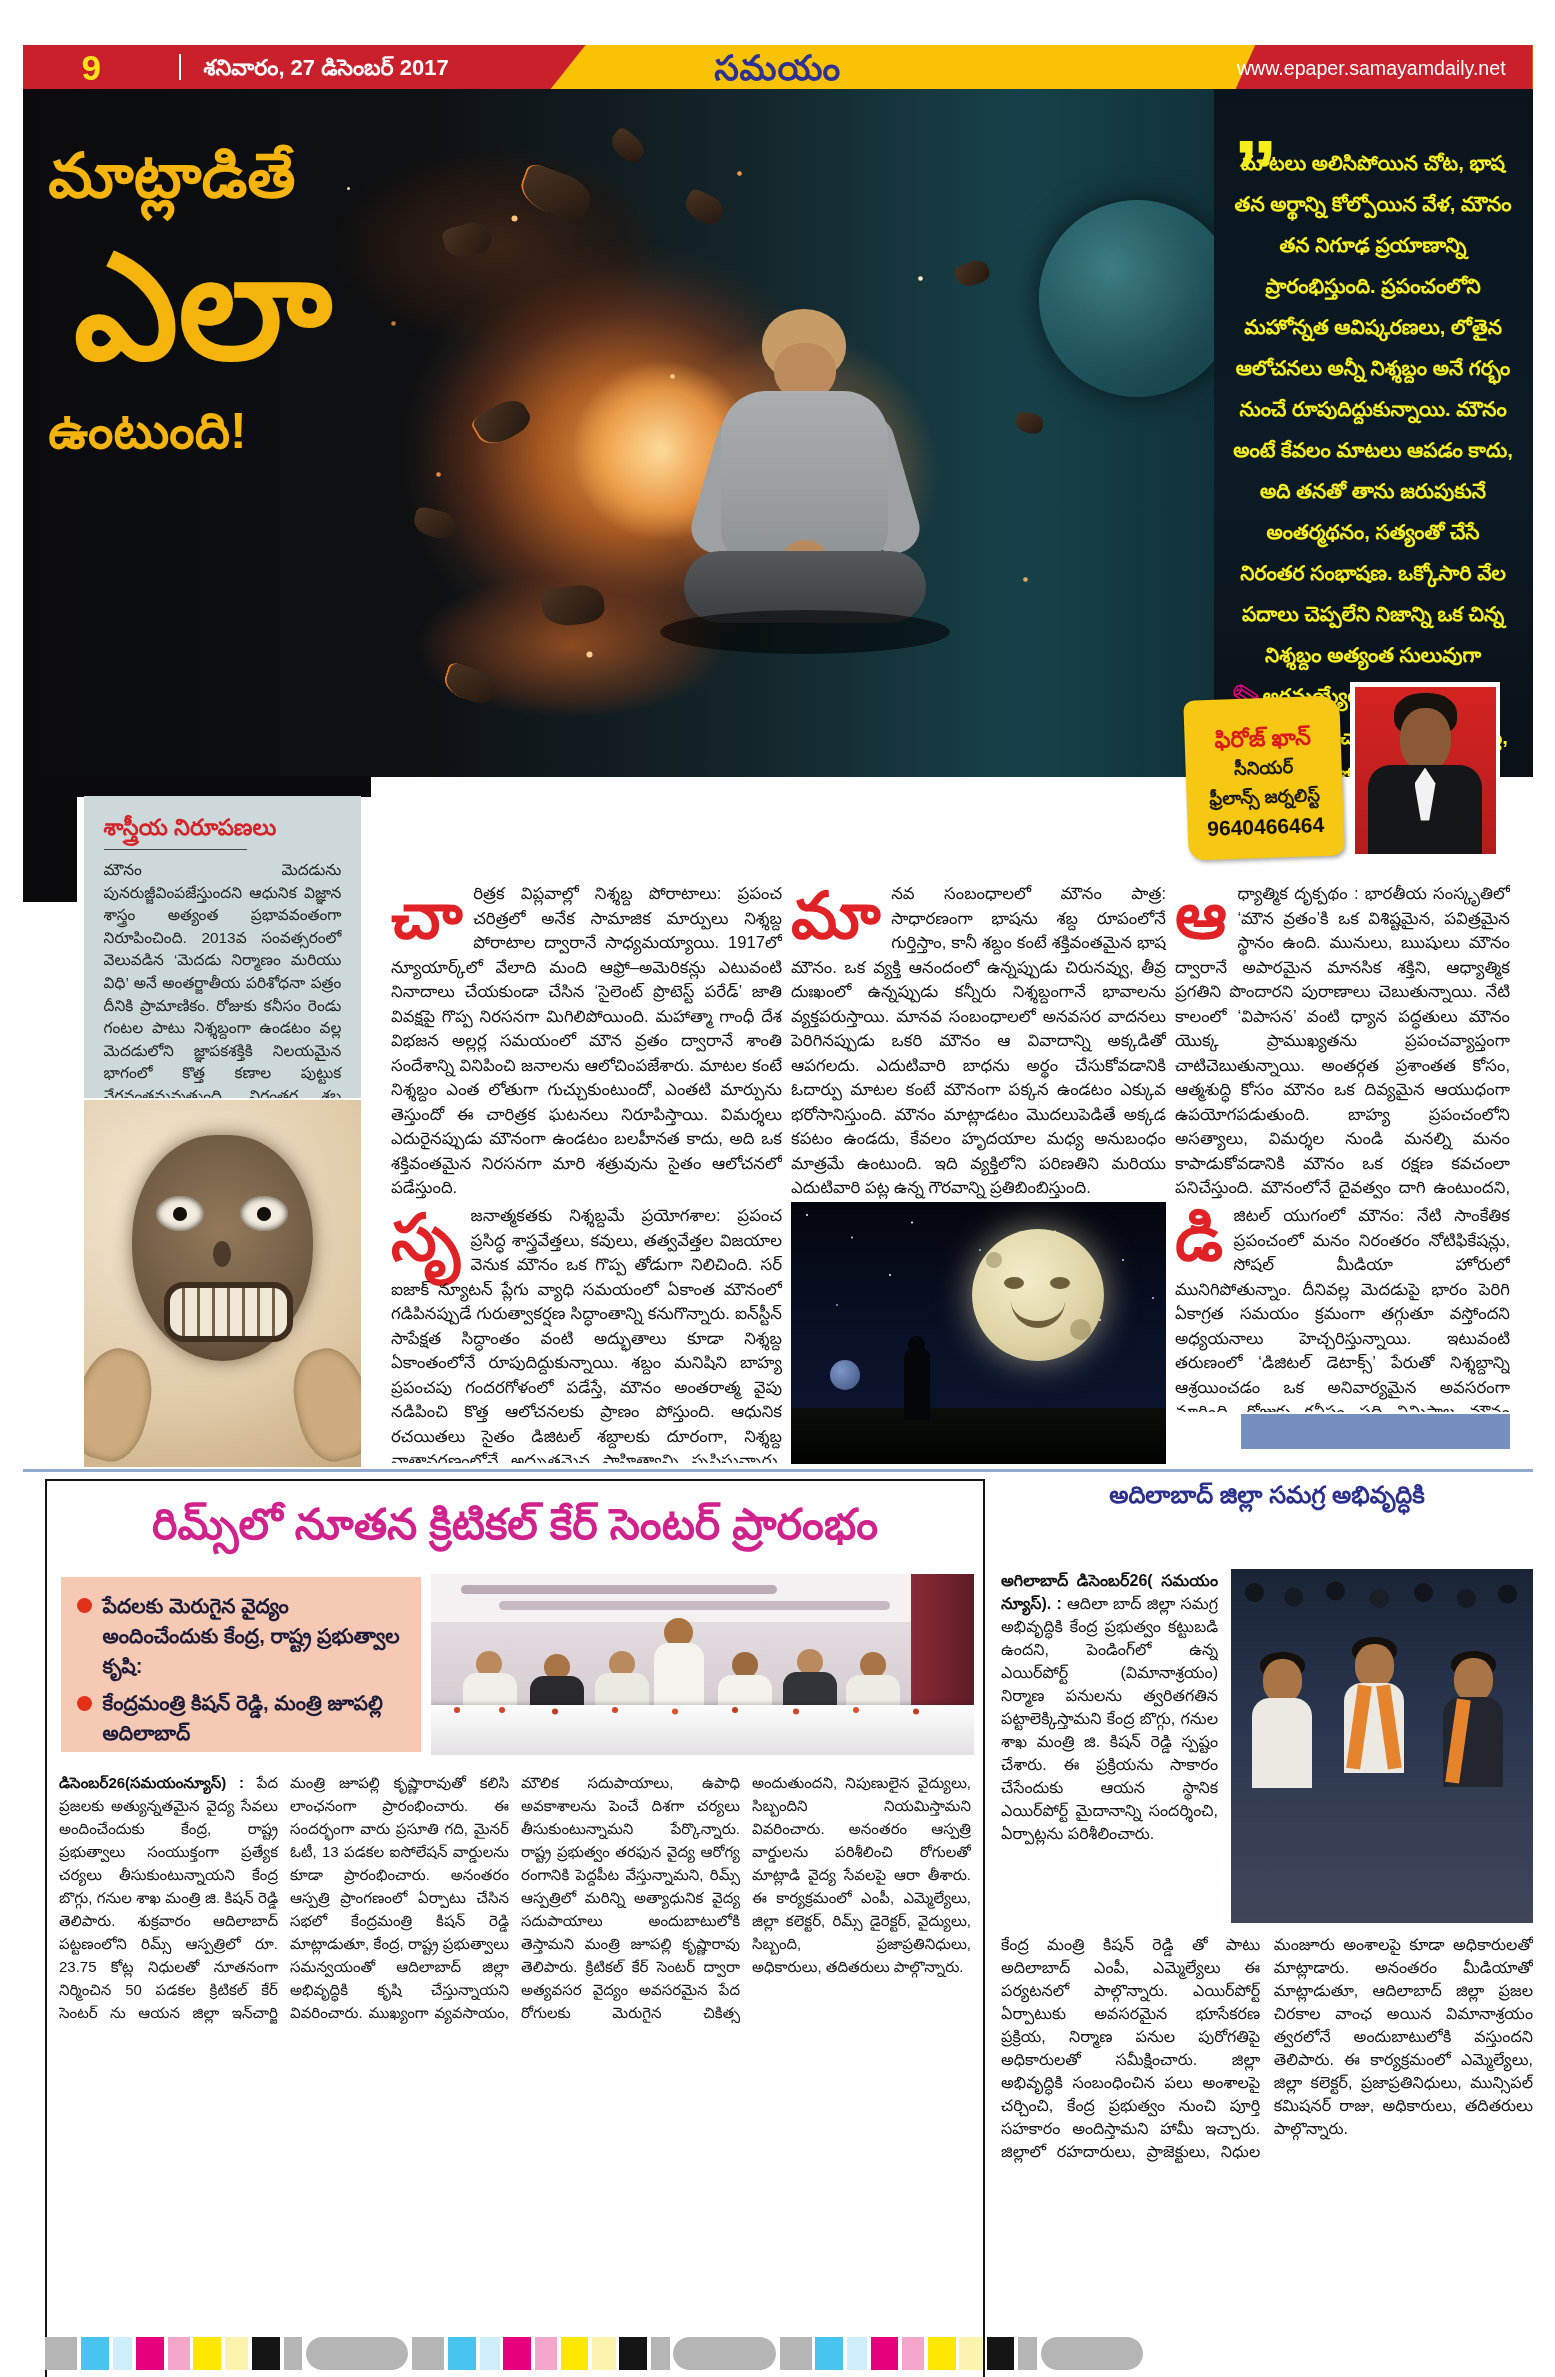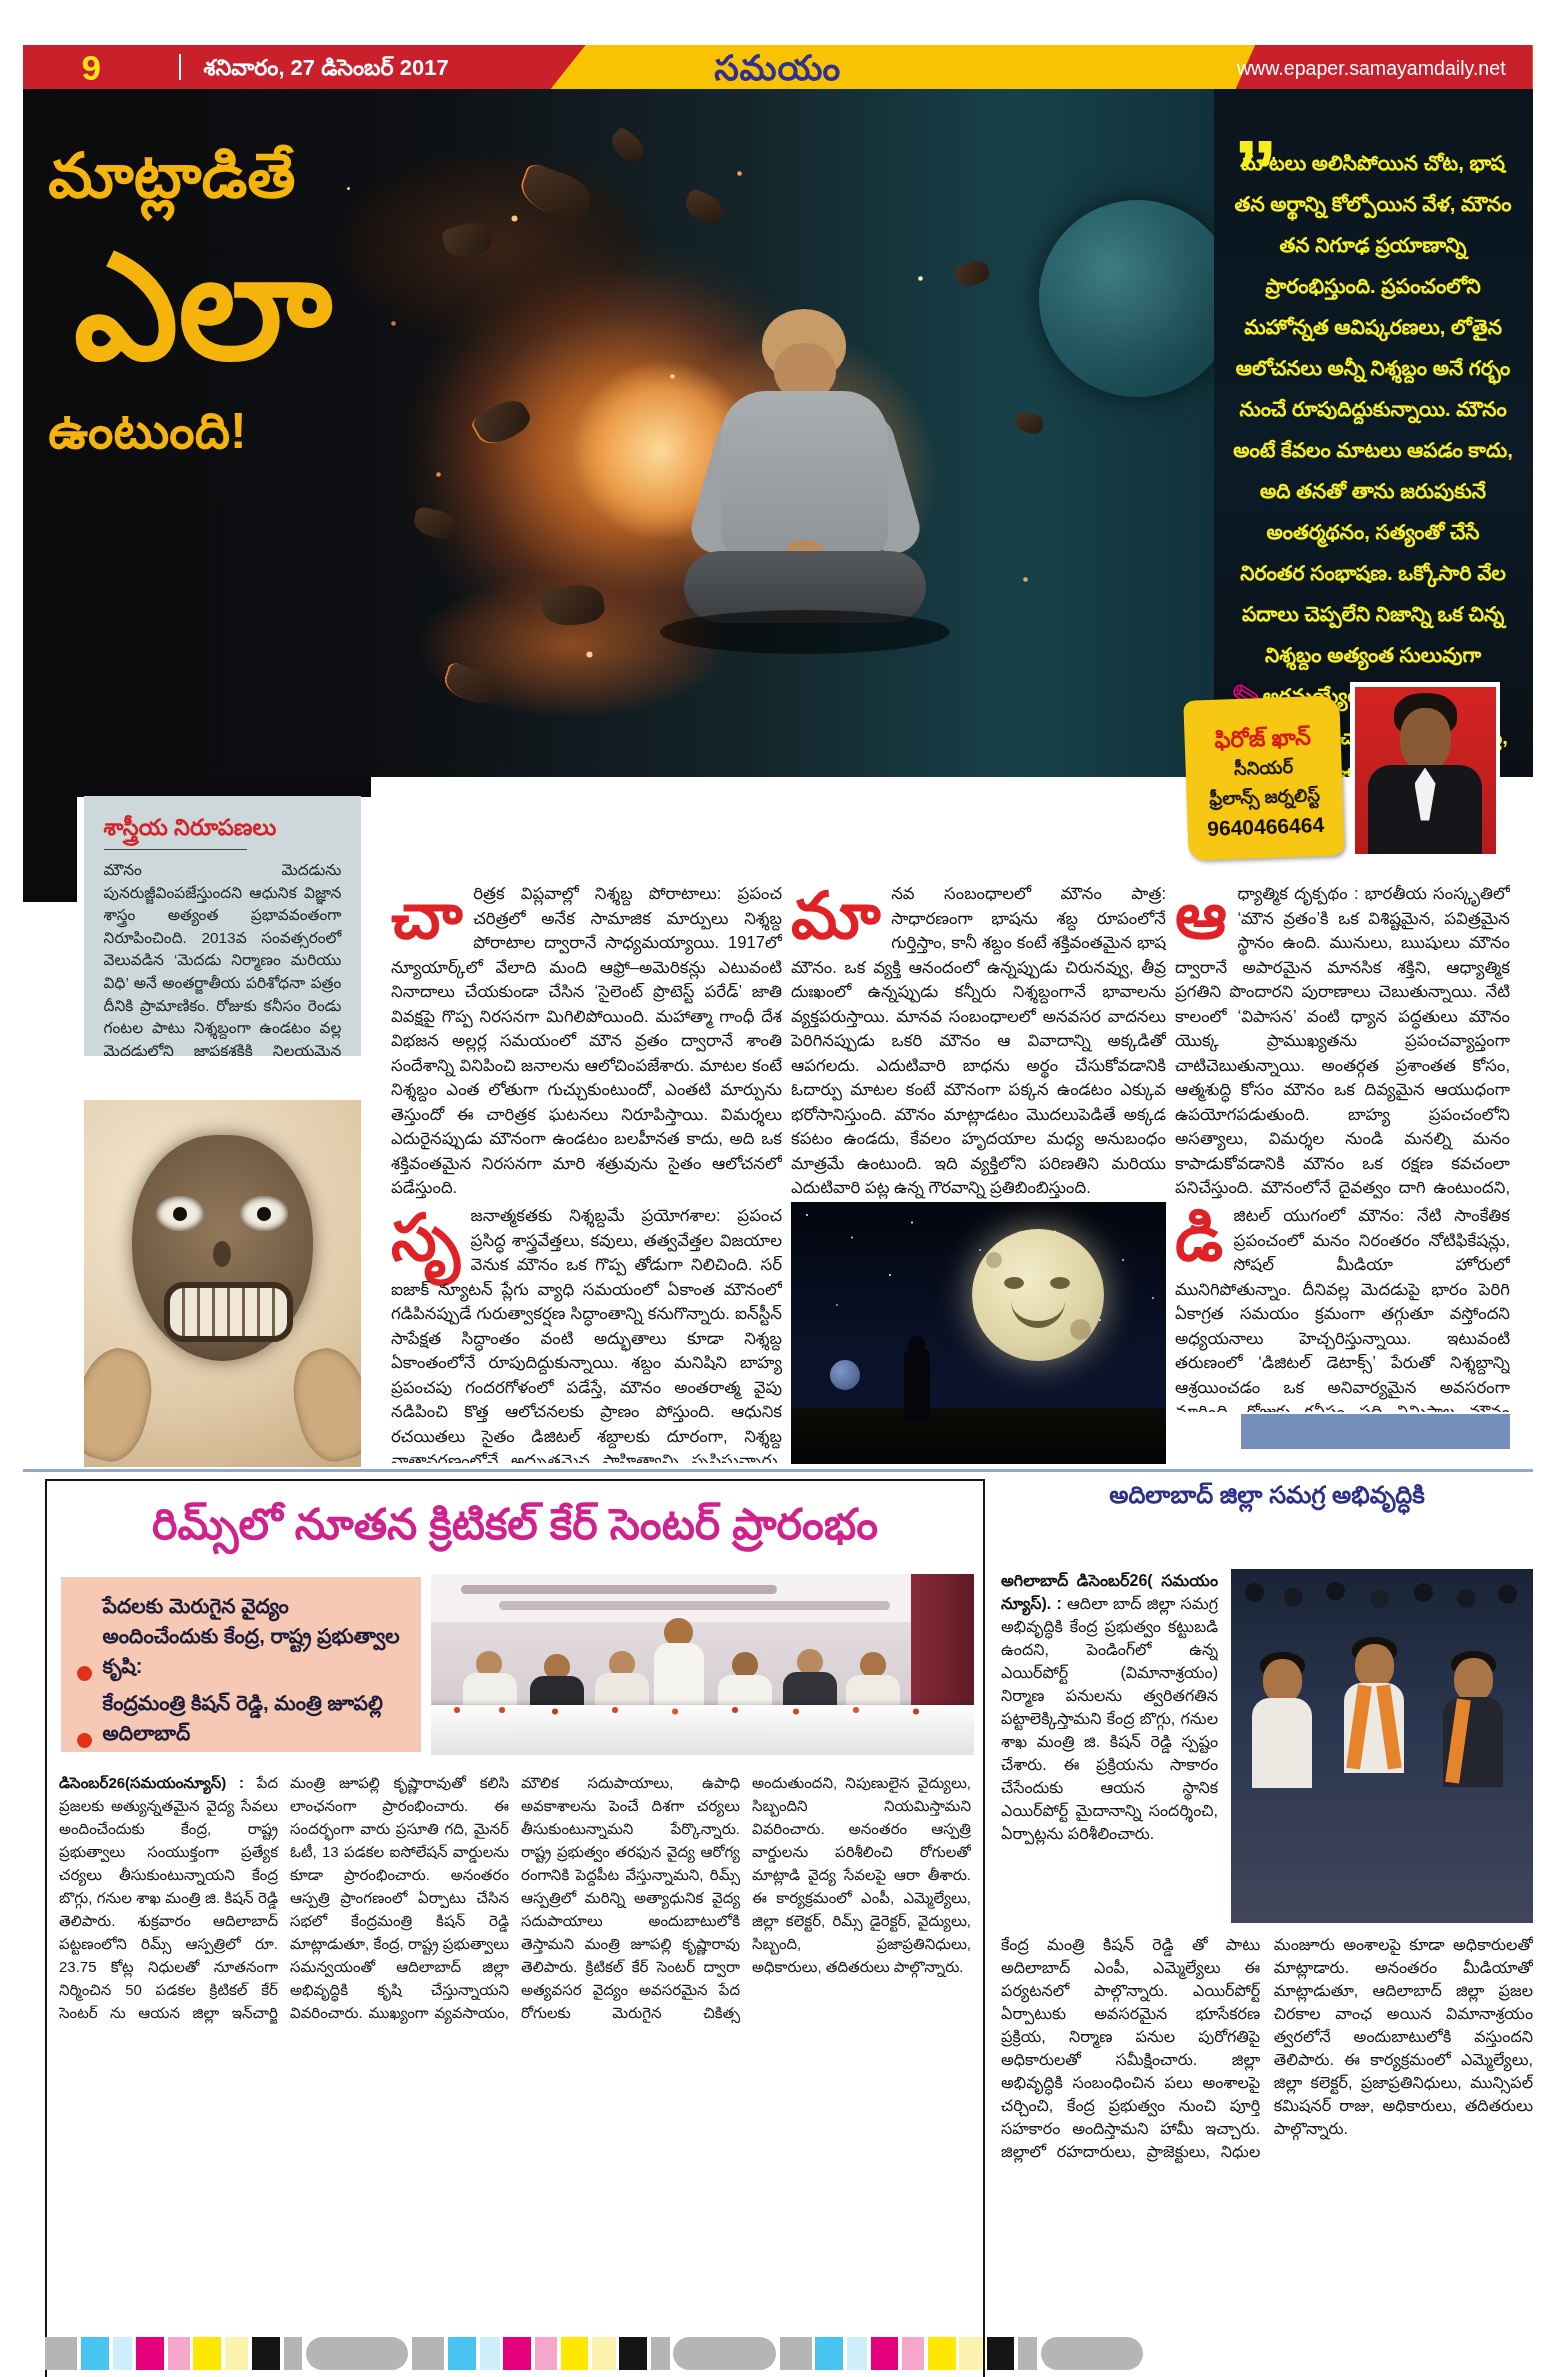--- a/index.html
+++ b/index.html
@@ -74,21 +74,21 @@
   .ap-hair{position:absolute;left:39px;top:6px;width:63px;height:44px;border-radius:46% 46% 40% 40%;background:#17120e;}
   .ap-face{position:absolute;left:45px;top:21px;width:51px;height:63px;border-radius:46%;background:#8a5a36;}
   .ap-suit{position:absolute;left:13.5px;top:78px;width:114px;height:90px;border-radius:22.6px 22.6px 0 0;background:#15161a;}
   .ap-shirt{position:absolute;left:60px;top:81px;width:21px;height:53px;background:#f2f2f2;clip-path:polygon(50% 0,100% 30%,70% 100%,30% 100%,0 30%);}
 
   
   .black-band{left:22.6px;top:776px;width:348px;height:21px;background:#0b0b0d;}
   .black-strip{left:22.6px;top:776px;width:54px;height:126px;background:#0b0b0d;}
 
   
-  .sidebar{left:84px;top:796px;width:277px;height:260px;background:#cdd8da;padding:18px 19.6px;box-sizing:border-box;overflow:hidden;}
+  .sidebar{left:84px;top:796px;width:277px;height:302px;background:#cdd8da;padding:18px 19.6px;box-sizing:border-box;overflow:hidden;}
   .sb-head{color:#d5232a;font-size:22.6px;font-weight:800;line-height:27px;}
   .sb-rule{width:143px;height:1.5px;background:#444;margin:7.5px 0 9px 0;}
   .sb-body{color:#1d1d1d;font-size:15.4px;line-height:22.6px;text-align:justify;}
 
   .face-art{left:84px;top:1100px;width:277px;height:367px;overflow:hidden;
      background:radial-gradient(circle at 32% 28%,#f3e7d0,#e0caa9 62%,#c6a87e 100%);}
   .fa-head{position:absolute;left:48px;top:35px;width:181px;height:226px;border-radius:46% 46% 50% 50%;
      background:radial-gradient(circle at 50% 42%,#93795a,#6b5640 70%,#4c3b2a 100%);box-shadow:0 0 18px rgba(60,40,20,.6);}
   .fa-eye{position:absolute;top:96px;width:48px;height:35px;border-radius:50%;background:#f2ede0;box-shadow:0 0 7.5px #2a1d12 inset;}
   .fa-eye.l{left:72px;} .fa-eye.r{left:156px;}
@@ -127,21 +127,21 @@
   .m-ground{position:absolute;left:0;bottom:0;width:100%;height:56px;background:linear-gradient(180deg,#0a0d08,#030402);}
   .m-person{position:absolute;left:113px;bottom:44px;width:25.6px;height:72px;background:#05060a;border-radius:9px 9px 0 0;}
   .m-phead{position:absolute;left:117px;bottom:111px;width:16.6px;height:16.6px;border-radius:50%;background:#05060a;}
 
   .divider{left:22.6px;top:1469px;width:1510px;height:3px;background:#8fa9cf;}
 
   
   .bl-box{left:45px;top:1479px;width:940px;height:984px;border:2.3px solid #141414;box-sizing:border-box;background:#fff;overflow:hidden;}
   .bl-head{margin-top:16.6px;text-align:center;color:#d1218c;font-size:43px;font-weight:800;line-height:53px;}
   .bullet-box{position:absolute;left:13.5px;top:96px;width:360px;height:175px;background:#f6c9b4;padding:13.5px 16.6px;box-sizing:border-box;}
-  .b-row{display:flex;align-items:flex-end;margin-bottom:7.5px;}
+  .b-row{display:flex;align-items:flex-start;margin-bottom:7.5px;}
   .b-dot{width:15px;height:15px;border-radius:50%;background:#e33019;margin:7.5px 10.5px 0 0;flex:0 0 auto;}
   .b-text{color:#1c1c3a;font-size:20.3px;font-weight:700;line-height:30px;}
   .bl-photo{position:absolute;left:384px;top:93px;width:543px;height:181px;overflow:hidden;
      background:linear-gradient(180deg,#ece7ea 0%,#ded6da 42%,#cfc6cb 100%);}
   .pb-banner{position:absolute;left:0;top:0;width:100%;height:48px;background:#f5f0f2;}
   .pb-bl1{position:absolute;left:30px;top:10.5px;width:316px;height:9px;border-radius:4.5px;background:#b9aab3;}
   .pb-bl2{position:absolute;left:68px;top:27px;width:391px;height:9px;border-radius:4.5px;background:#c7b9c1;}
   .pb-curtain{position:absolute;right:0;top:0;width:63px;height:100%;background:linear-gradient(90deg,#8a2b38,#5e1c26);}
   .pb-table{position:absolute;left:0;bottom:0;width:100%;height:50px;background:linear-gradient(180deg,#fdfdfd,#e3e1e3);box-shadow:0 -2.3px 4.5px rgba(0,0,0,.18);}
   .pb-flowers{position:absolute;left:22.6px;bottom:42px;width:6px;height:6px;border-radius:50%;background:#d4452a;

